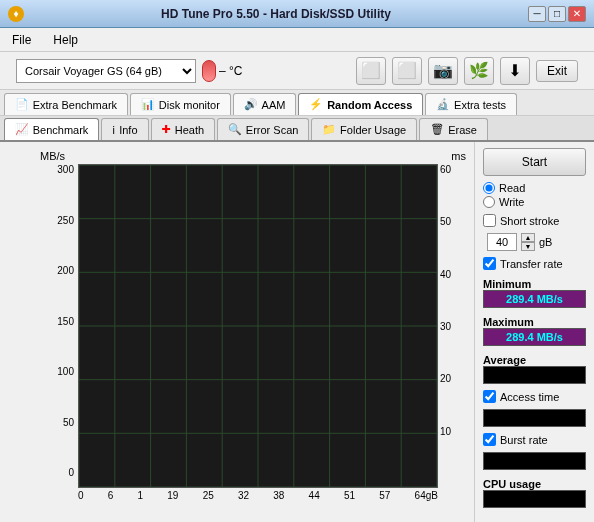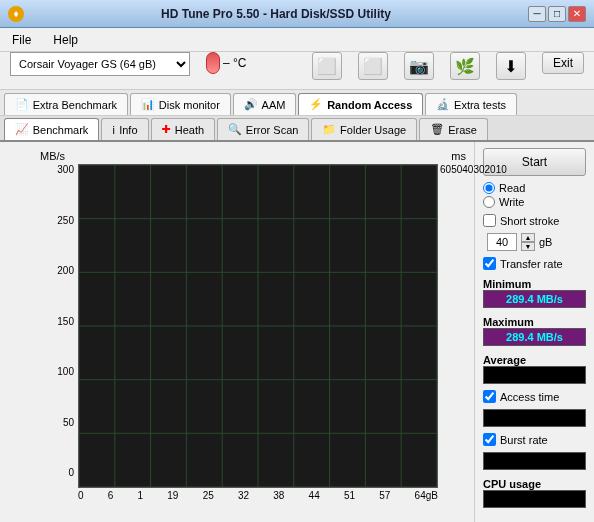--- a/index.html
+++ b/index.html
@@ -64,23 +64,23 @@
       padding: 2px 6px;
       cursor: pointer;
       font-size: 12px;
     }
 
     
     .toolbar {
       background: #f0f0f0;
       height: 38px;
       display: flex;
-      align-items: flex-start;
-      padding: 0 10px;
-      gap: 16px;
+      align-items: center;
+      padding: 0 16px;
+      gap: 6px;
       border-bottom: 1px solid #ccc;
     }
     .disk-select {
       width: 180px;
       height: 24px;
       border: 1px solid #999;
       background: white;
       font-size: 11px;
       padding: 0 4px;
     }
@@ -201,21 +201,21 @@
       font-size: 10px;
     }
     
     .y-labels-right {
       position: absolute;
       right: 0;
       top: 0;
       bottom: 30px;
       width: 28px;
       display: flex;
-      flex-direction: row;
+      flex-direction: column;
       justify-content: space-between;
       align-items: flex-start;
       padding: 0 2px;
       font-size: 10px;
     }
 
     
     .right-panel {
       width: 120px;
       padding: 6px 8px;

